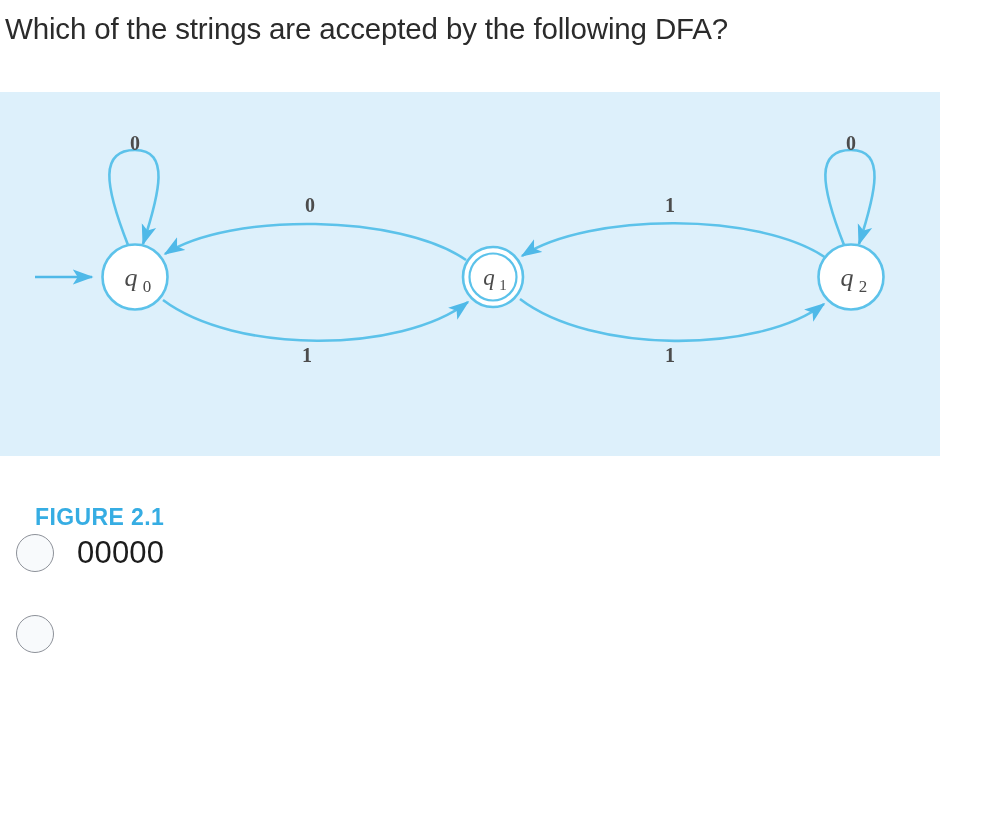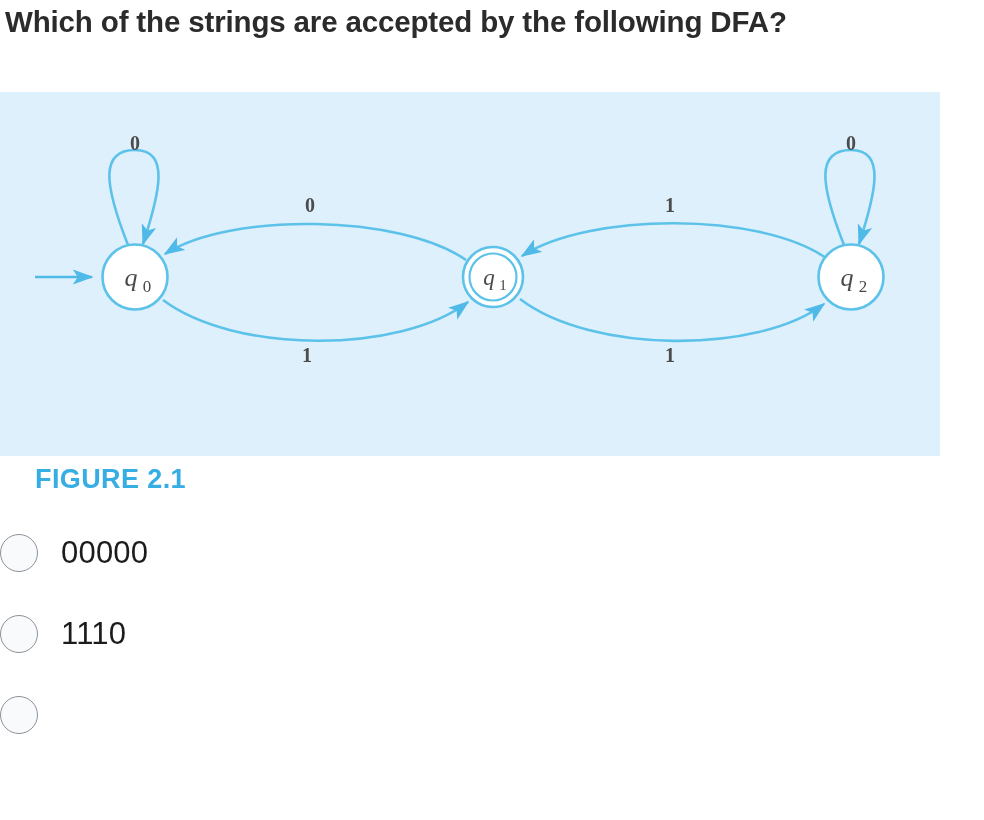--- a/index.html
+++ b/index.html
@@ -13,26 +13,26 @@
     position: relative;
     overflow: hidden;
     font-family: "Liberation Sans", sans-serif;
     -webkit-font-smoothing: antialiased;
   }
 
   
   #question-heading {
     position: absolute;
     left: 5px;
-    top: 3px;
+    top: 10px;
     width: 975px;
     font-size: 29.5px;
     line-height: 38px;
     color: #2b2b2b;
-    font-weight: 700;
+    font-weight: 400;
     letter-spacing: -0.15px;
     white-space: nowrap;
   }
 
   
   #figure-panel {
     position: absolute;
     left: 0px;
     top: 92px;
     width: 940px;
@@ -43,39 +43,40 @@
     position: absolute;
     left: 0;
     top: 0;
     width: 940px;
     height: 364px;
     display: block;
   }
   #figure-caption {
     position: absolute;
     left: 35px;
-    top: 372px;
-    font-size: 27px;
+    top: 412px;
+    font-size: 23px;
     font-weight: 700;
     color: #36ade3;
     letter-spacing: 0.4px;
   }
 
   
   #options-list {
     position: absolute;
     left: 0px;
     top: 512px;
     width: 984px;
   }
   .option-row {
     position: relative;
     height: 81px;
     display: flex;
     align-items: center;
+    padding-left: 16px;
     box-sizing: border-box;
   }
   .radio-button {
     width: 38px;
     height: 38px;
     min-width: 38px;
     border-radius: 50%;
     border: 1.6px solid #8d9199;
     background: #f8fafc;
     box-sizing: border-box;
@@ -171,22 +172,18 @@
 </div>
 
 <div id="options-list">
 
   <div class="option-row">
     <span class="radio-button"></span>
     <span class="option-label">00000</span>
   </div>
 
 
-  <div class="option-row">
-    <span class="radio-button"></span>
-    <span class="option-label">1110</span>
-  </div>
 
   <div class="option-row">
     <span class="radio-button"></span>
   </div>
 
 </div>
 
 </body></html>

